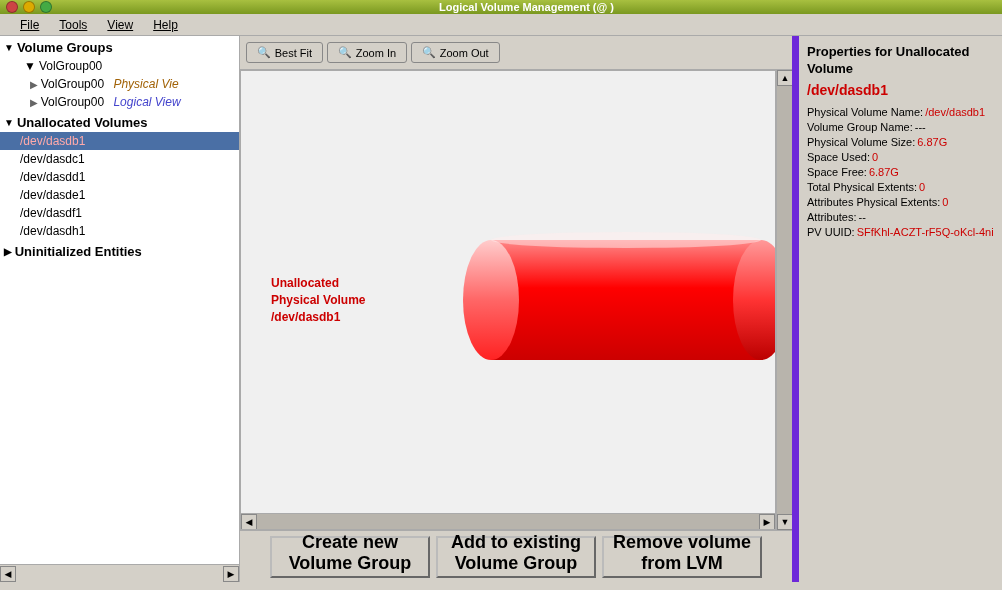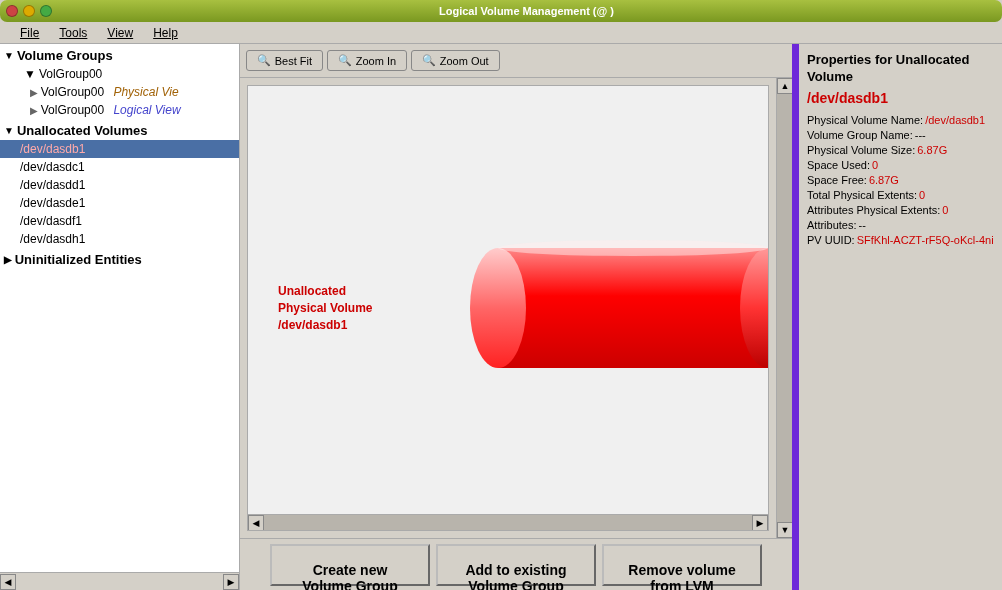--- a/index.html
+++ b/index.html
@@ -7,27 +7,26 @@
       width: 1002px;
       height: 590px;
       font-family: sans-serif;
       font-size: 12px;
       background: #d4d0c8;
       overflow: hidden;
     }
 
     
     #titlebar {
-      height: 22px;
+      height: 14px;
       background: linear-gradient(to bottom, #a8c040, #7a9820);
       display: flex;
       align-items: center;
       padding: 0 6px;
       gap: 5px;
-      border-radius: 7px;
     }
     .titlebar-btn {
       width: 12px; height: 12px;
       border-radius: 50%;
       border: 1px solid rgba(0,0,0,0.3);
       display: inline-block;
     }
     .btn-close { background: #cc4444; }
     .btn-min   { background: #ddaa00; }
     .btn-max   { background: #44aa44; }
@@ -151,21 +150,21 @@
       display: flex;
       align-items: center;
       gap: 4px;
     }
 
     
     #canvas-area {
       flex: 1;
       background: #f0f0f0;
       border: 1px solid #aaa;
-      margin: 7px;
+      margin: 0;
       position: relative;
       display: flex;
       align-items: center;
       justify-content: flex-start;
       overflow: hidden;
       padding-left: 16px;
     }
 
     
     .cylinder-container {
@@ -200,27 +199,27 @@
       justify-content: center;
       gap: 6px;
       padding: 4px;
     }
     .action-btn {
       width: 160px;
       height: 42px;
       background: #d4d0c8;
       border: 2px outset #bbb;
       cursor: pointer;
-      font-size: 14px;
+      font-size: 18px;
       font-weight: bold;
       display: flex;
-      align-items: flex-start;
+      align-items: flex-end;
       justify-content: center;
       text-align: center;
-      padding: 16px;
+      padding: 2px;
     }
 
     
     #properties {
       width: 210px;
       background: #d4d0c8;
       border-left: 7px solid #6d28d9;
       padding: 8px;
       overflow-y: auto;
       flex-shrink: 0;

